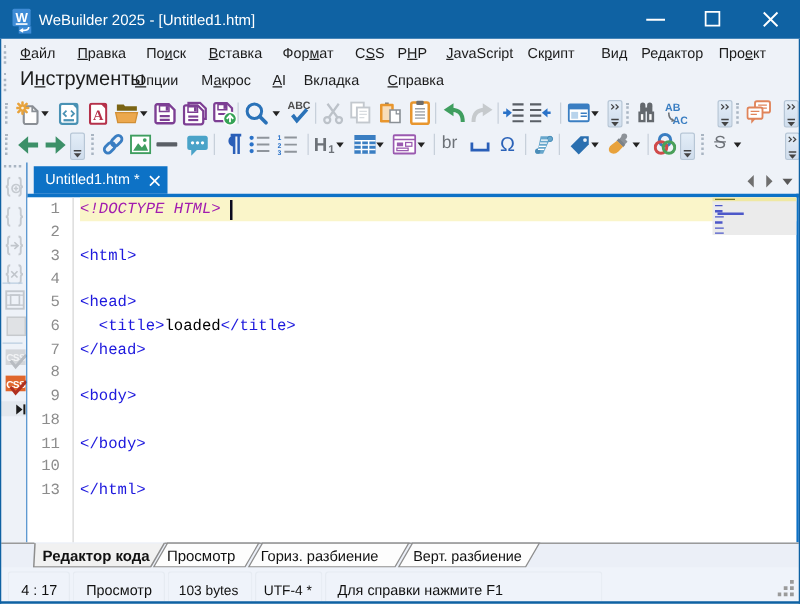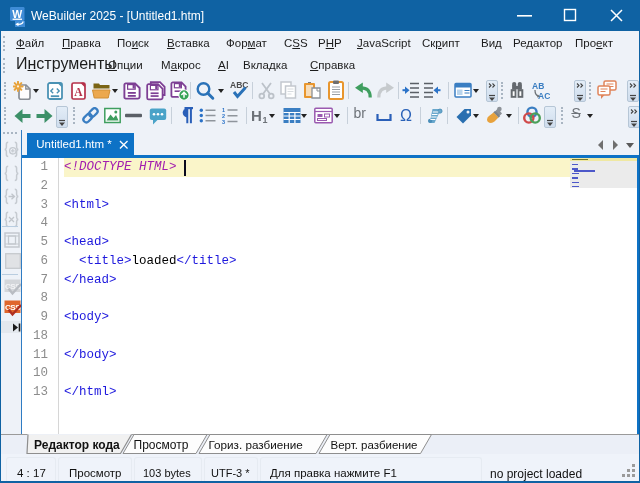--- a/index.html
+++ b/index.html
@@ -511,23 +511,22 @@
 
 <div class="abs" id="status">
 <div class="abs" style="left:5px;top:3px;width:48px;height:23px;border:1px solid #e6ebf2;border-bottom:none;border-radius:3px 3px 0 0"></div>
 <div class="abs" style="left:57px;top:3px;width:72px;height:23px;border:1px solid #e6ebf2;border-bottom:none;border-radius:3px 3px 0 0"></div>
 <div class="abs" style="left:133px;top:3px;width:66px;height:23px;border:1px solid #e6ebf2;border-bottom:none;border-radius:3px 3px 0 0"></div>
 <div class="abs" style="left:203px;top:3px;width:52px;height:23px;border:1px solid #e6ebf2;border-bottom:none;border-radius:3px 3px 0 0"></div>
 <div class="abs" style="left:259px;top:3px;width:220px;height:23px;border:1px solid #e6ebf2;border-bottom:none;border-radius:3px 3px 0 0"></div>
 <div class="st" style="left:16px">4 : 17</div>
 <div class="st" style="left:68px">Просмотр</div>
 <div class="st" style="left:142px;font-size:11px">103 bytes</div>
-<div class="st" style="left:210px;font-size:11px">UTF-3 *</div>
-<div class="st" style="left:269px">Для правка нажмите F1</div>
-<div class="st" style="left:489px;font-size:12px">no project loaded</div>
+<div class="st" style="left:210px;font-size:11px">UTF-4 *</div>
+<div class="st" style="left:269px">Для справки нажмите F1</div>
 </div>
 <svg class="abs" style="left:622px;top:464px" width="15" height="15" viewBox="0 0 15 15">
   <g fill="#9a9a9a">
       <rect x="10" y="0" width="3" height="3"></rect>
       <rect x="5" y="5" width="3" height="3"></rect>
       <rect x="10" y="5" width="3" height="3"></rect>
       <rect x="0" y="10" width="3" height="3"></rect>
       <rect x="5" y="10" width="3" height="3"></rect>
       <rect x="10" y="10" width="3" height="3"></rect>
     </g>

